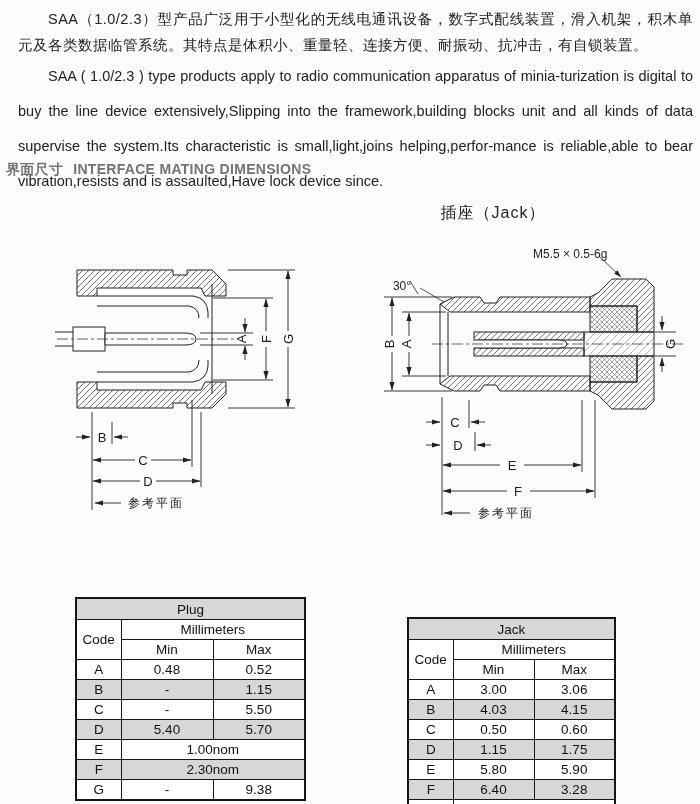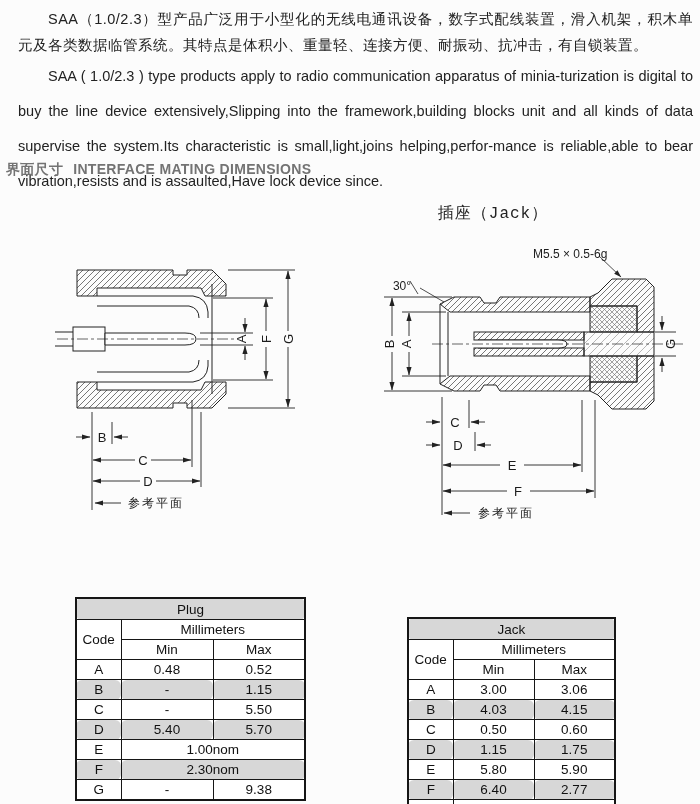--- a/index.html
+++ b/index.html
@@ -19,39 +19,39 @@
   .section-heading{
     position:absolute;left:6px;top:161px;
     font-size:14px;font-weight:bold;color:#737373;letter-spacing:0.3px;
   }
   .section-heading .en{margin-left:10px;}
   .fig-caption{
     position:absolute;top:203px;width:170px;text-align:center;
     font-size:16px;color:#222;letter-spacing:1px;
   }
   #plug-caption{left:78px;}
-  #jack-caption{left:408px;font-family:Liberation Mono, monospace;}
+  #jack-caption{left:408px;}
   svg.drawing{position:absolute;}
   #plug-svg{left:55px;top:232px;}
   #jack-svg{left:352px;top:232px;}
   svg text{font-family:"Liberation Sans","DejaVu Sans",sans-serif;fill:#1c1c1c;}
   .dimtxt{font-size:13px;}
   .calltxt{font-size:12px;}
 
   table.dim-table{
     position:absolute;border-collapse:collapse;table-layout:fixed;
     background:#fff;border:2px solid #161616;
     font-size:13.5px;color:#111;
   }
   table.dim-table td{
     border:1px solid #161616;text-align:center;vertical-align:middle;
     padding:0;height:19px;overflow:hidden;white-space:nowrap;
   }
   table.dim-table tr.title-row td{height:20px;}
-  table.dim-table tr.shade td{background:#d7d7d7;border-radius:6px;}
+  table.dim-table tr.shade td{background:#d7d7d7;}
   #plug-table{left:75px;top:597px;width:229px;}
   #jack-table{left:407px;top:597px;width:207px;margin-top:20px;}
 </style>
 </head>
 <body>
 
 <div class="page">
 
   <div class="para" id="para-zh">SAA（1.0/2.3）型产品广泛用于小型化的无线电通讯设备，数字式配线装置，滑入机架，积木单元及各类数据临管系统。其特点是体积小、重量轻、连接方便、耐振动、抗冲击，有自锁装置。</div>
   <div class="para" id="para-en">SAA ( 1.0/2.3 ) type products apply to radio communication apparatus of minia-turization is digital to buy the line device extensively,Slipping into the framework,building blocks unit and all kinds of data supervise the system.Its characteristic is small,light,joins helping,perfor-mance is reliable,able to bear vibration,resists and is assaulted,Have lock device since.</div>
@@ -330,21 +330,21 @@
         <td>1.75</td>
       </tr>
       <tr>
         <td>E</td>
         <td>5.80</td>
         <td>5.90</td>
       </tr>
       <tr class="shade">
         <td>F</td>
         <td>6.40</td>
-        <td>2.77</td>
+        <td>3.28</td>
       </tr>
       <tr>
         <td>G</td>
         <td colspan="2">1.00nom</td>
       </tr>
     </tbody>
   </table>
 
 </div>
 

